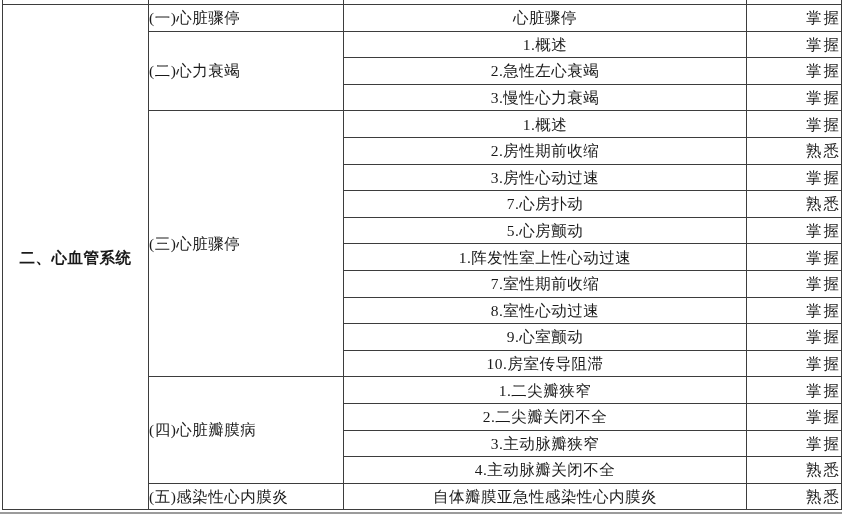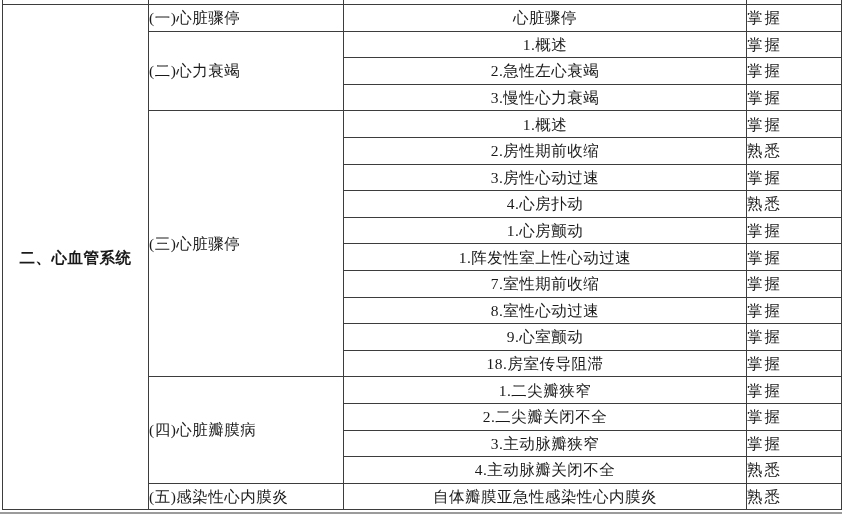--- a/index.html
+++ b/index.html
@@ -58,21 +58,21 @@
     letter-spacing: 0.5px;
     margin-left: 20px;
   }
   td.item-cell {
     text-align: center;
     vertical-align: middle;
     padding-left: 8px;
     letter-spacing: 0.5px;
   }
   td.level-cell {
-    text-align: left;
+    text-align: right;
     vertical-align: middle;
     letter-spacing: 2px;
   }
   .bottom-rule {
     width: 842px;
     height: 2px;
     background: #9b9b9b;
     margin-top: 2px;
   }
 </style>
@@ -120,45 +120,45 @@
         </tr>
         <tr class="content-row">
           <td class="item-cell">2.房性期前收缩</td>
           <td class="level-cell">熟悉</td>
         </tr>
         <tr class="content-row">
           <td class="item-cell">3.房性心动过速</td>
           <td class="level-cell">掌握</td>
         </tr>
         <tr class="content-row">
-          <td class="item-cell">4.心房扑动</td>
+          <td class="item-cell">7.心房扑动</td>
           <td class="level-cell">熟悉</td>
         </tr>
         <tr class="content-row">
-          <td class="item-cell">1.心房颤动</td>
+          <td class="item-cell">5.心房颤动</td>
           <td class="level-cell">掌握</td>
         </tr>
         <tr class="content-row">
           <td class="item-cell">1.阵发性室上性心动过速</td>
           <td class="level-cell">掌握</td>
         </tr>
         <tr class="content-row">
           <td class="item-cell">7.室性期前收缩</td>
           <td class="level-cell">掌握</td>
         </tr>
         <tr class="content-row">
           <td class="item-cell">8.室性心动过速</td>
           <td class="level-cell">掌握</td>
         </tr>
         <tr class="content-row">
           <td class="item-cell">9.心室颤动</td>
           <td class="level-cell">掌握</td>
         </tr>
         <tr class="content-row">
-          <td class="item-cell">18.房室传导阻滞</td>
+          <td class="item-cell">10.房室传导阻滞</td>
           <td class="level-cell">掌握</td>
         </tr>
         <tr class="content-row">
           <td rowspan="4" class="section-cell">(四)心脏瓣膜病</td>
           <td class="item-cell">1.二尖瓣狭窄</td>
           <td class="level-cell">掌握</td>
         </tr>
         <tr class="content-row">
           <td class="item-cell">2.二尖瓣关闭不全</td>
           <td class="level-cell">掌握</td>

